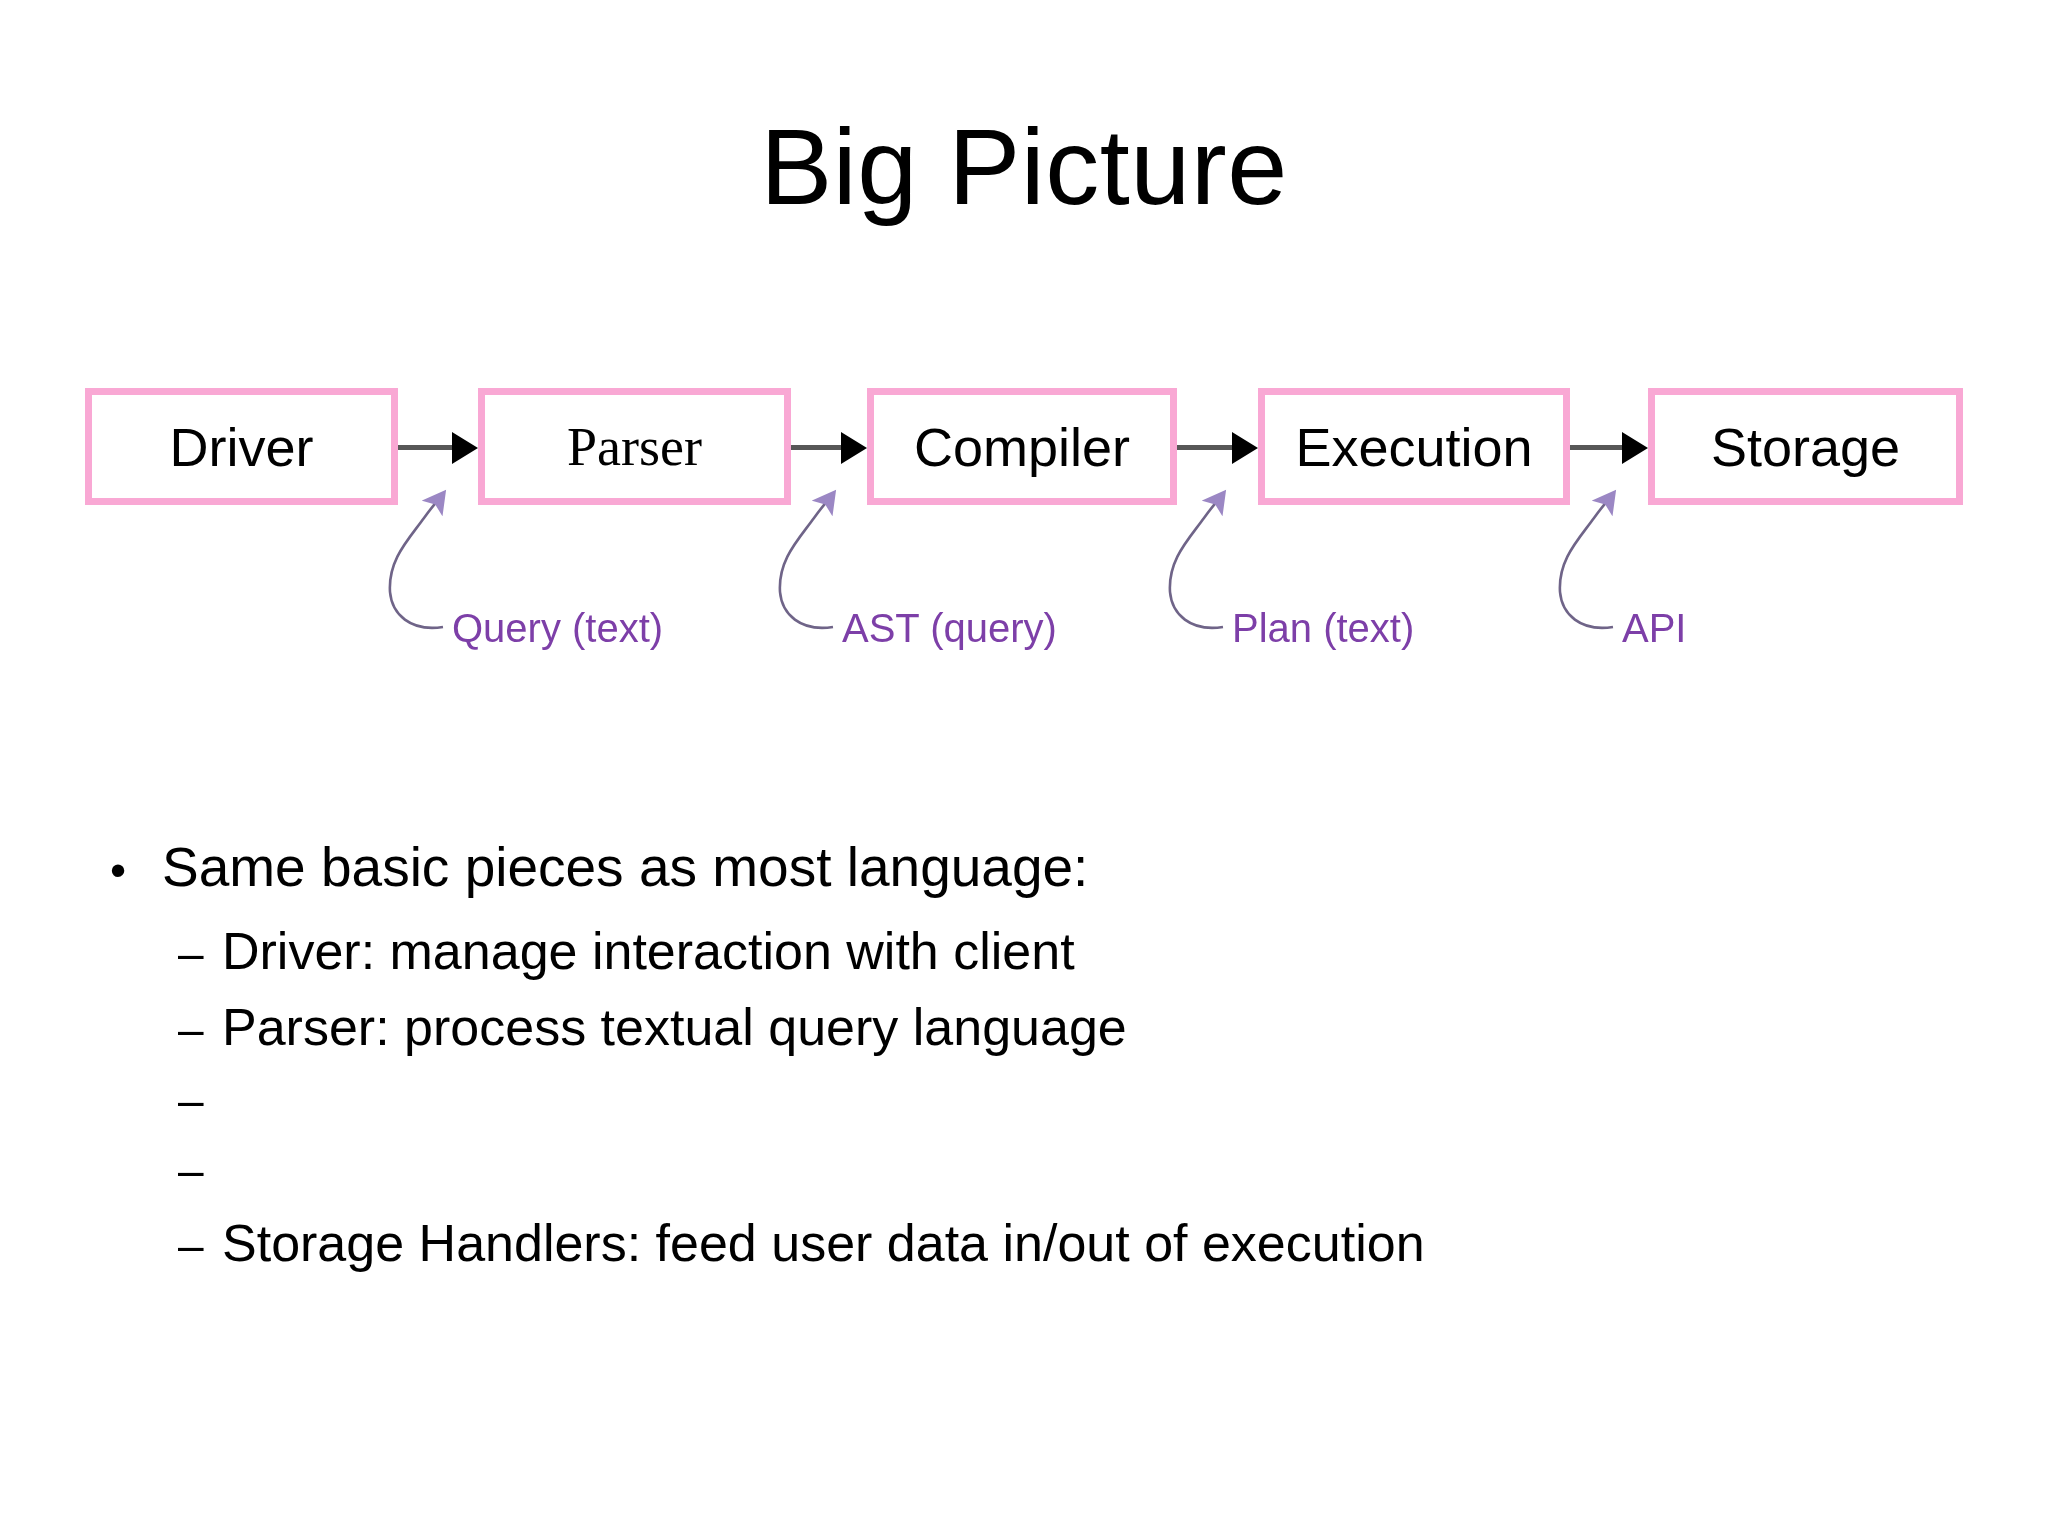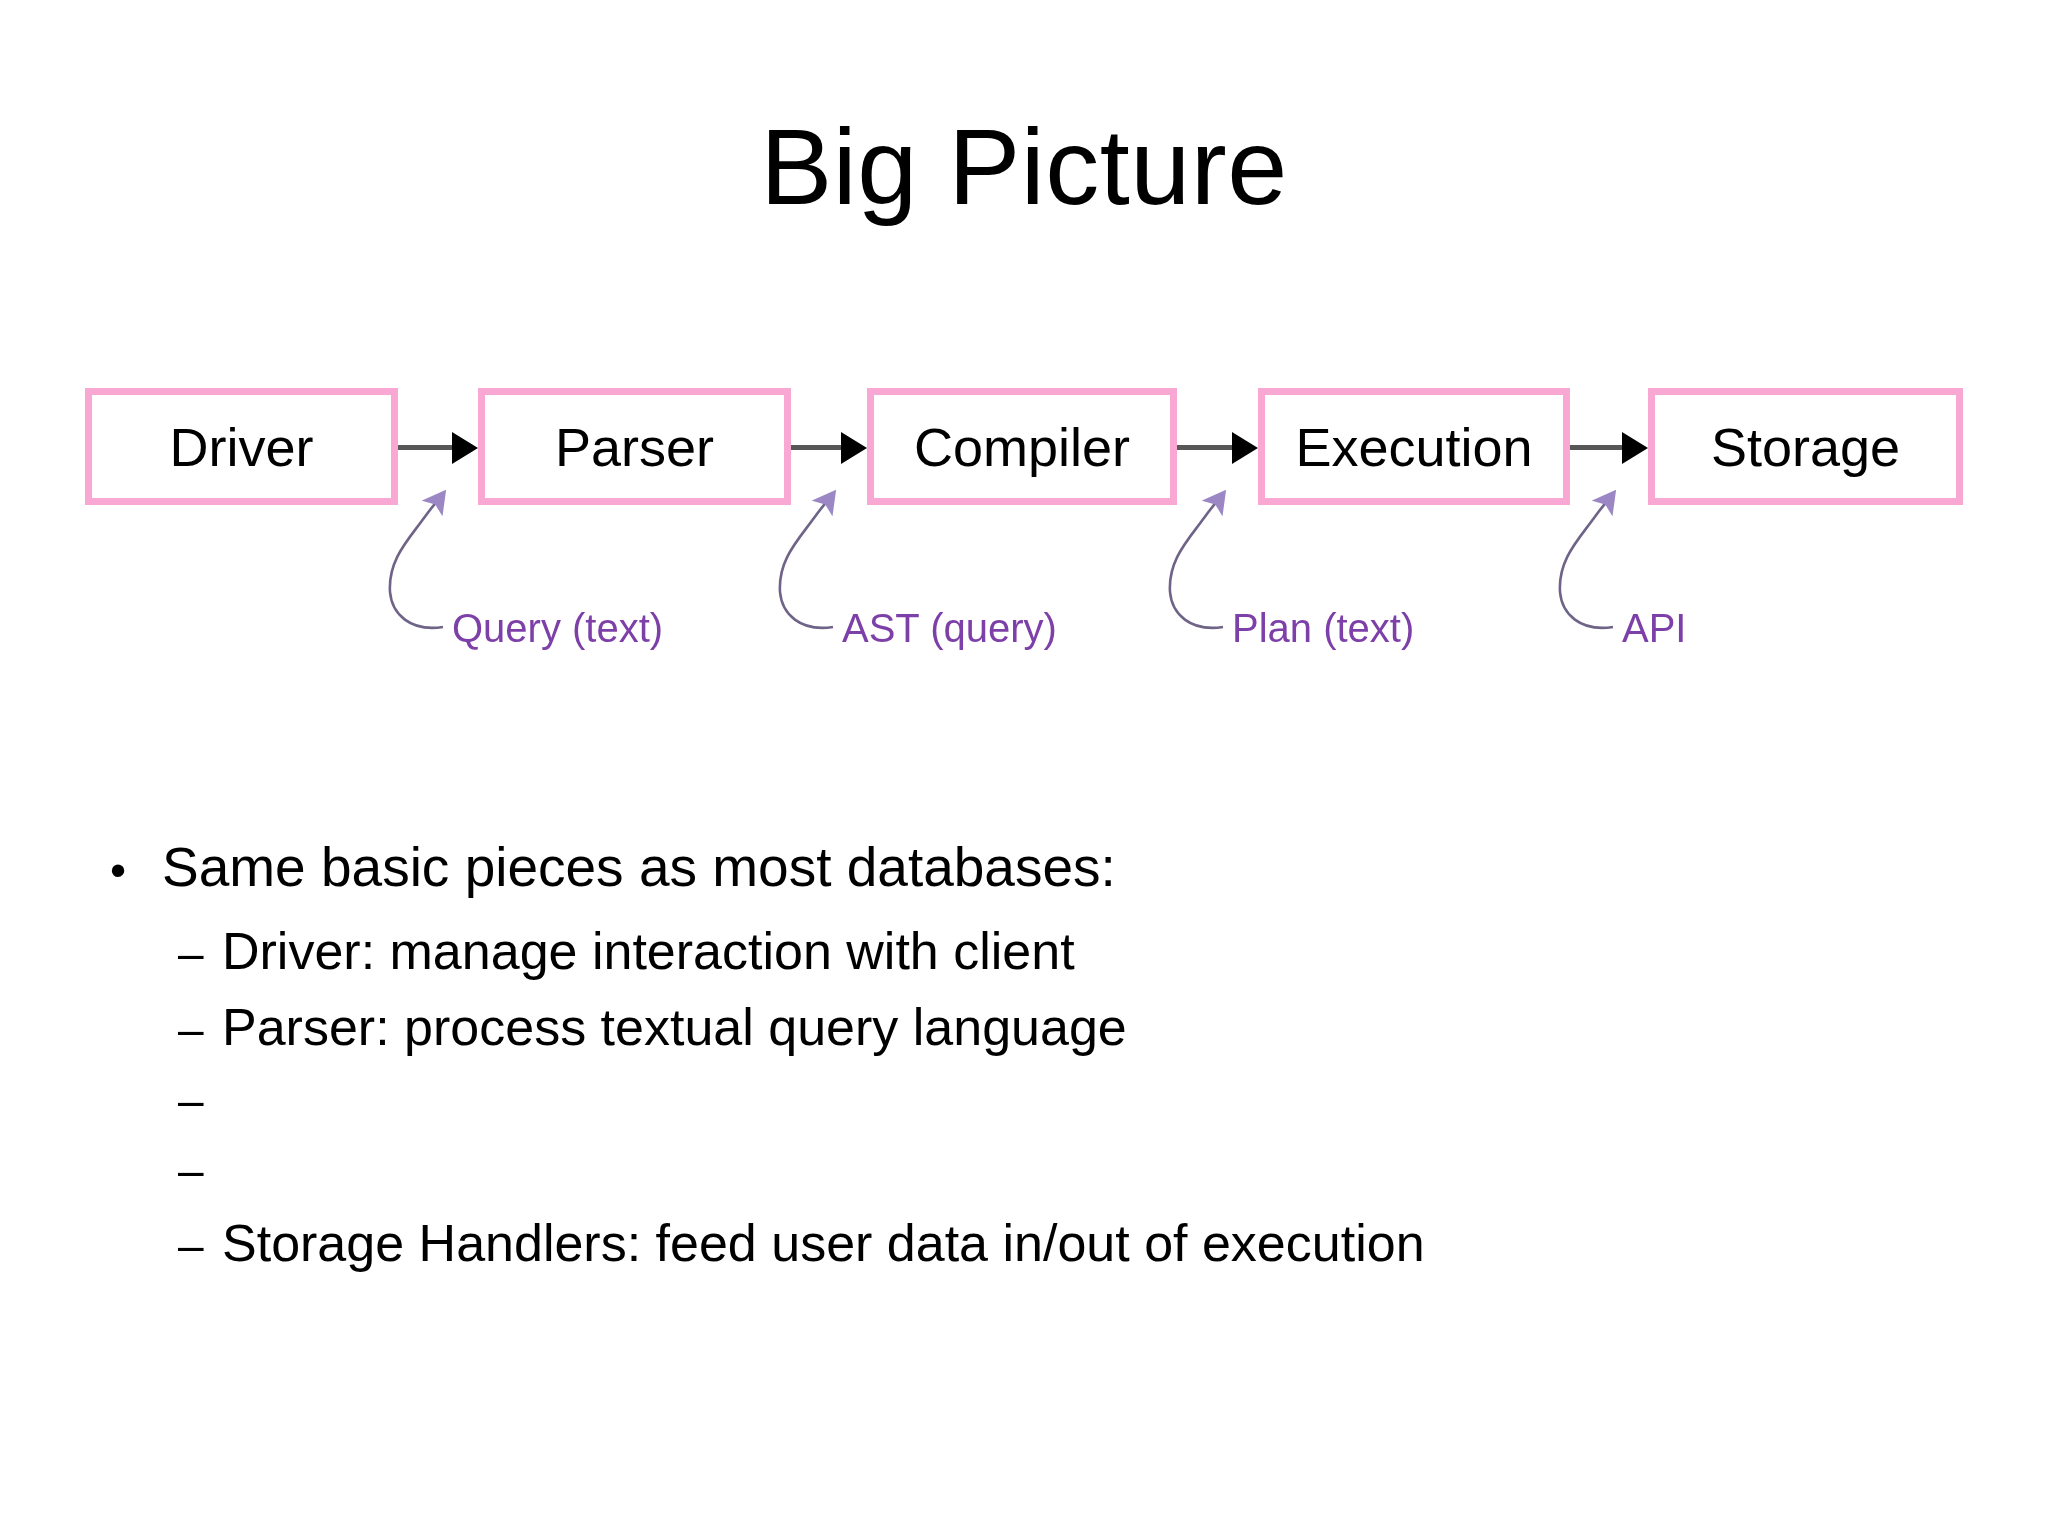--- a/index.html
+++ b/index.html
@@ -155,21 +155,21 @@
 
 <div id="slide">
 
   <div id="slide-title">Big Picture</div>
 
   <div id="pipeline">
 
     <div class="pipe-box" style="left:85px;width:313px;">
       <span class="pipe-box-label">Driver</span>
     </div>
-    <div class="pipe-box" style="left:478px;width:313px;">
+    <div class="pipe-box" style="left:478px;width:313px;font-family:Liberation Serif, serif;">
       <span class="pipe-box-label">Parser</span>
     </div>
     <div class="pipe-box" style="left:867px;width:310px;">
       <span class="pipe-box-label">Compiler</span>
     </div>
     <div class="pipe-box" style="left:1258px;width:312px;">
       <span class="pipe-box-label">Execution</span>
     </div>
     <div class="pipe-box" style="left:1648px;width:315px;">
       <span class="pipe-box-label">Storage</span>
@@ -211,21 +211,21 @@
     <div class="callout-label" style="left:452px;top:608px;">Query (text)</div>
     <div class="callout-label" style="left:842px;top:608px;">AST (query)</div>
     <div class="callout-label" style="left:1232px;top:608px;">Plan (text)</div>
     <div class="callout-label" style="left:1622px;top:608px;">API</div>
   </div>
 
   <div id="bullets">
 
     <div class="bullet-l1">
       <span class="marker">•</span>
-      <span class="btext">Same basic pieces as most databases:</span>
+      <span class="btext">Same basic pieces as most language:</span>
     </div>
 
     <div class="bullet-l2">
       <span class="marker">–</span>
       <span class="btext">Driver: manage interaction with client</span>
     </div>
 
     <div class="bullet-l2">
       <span class="marker">–</span>
       <span class="btext">Parser: process textual query language</span>

